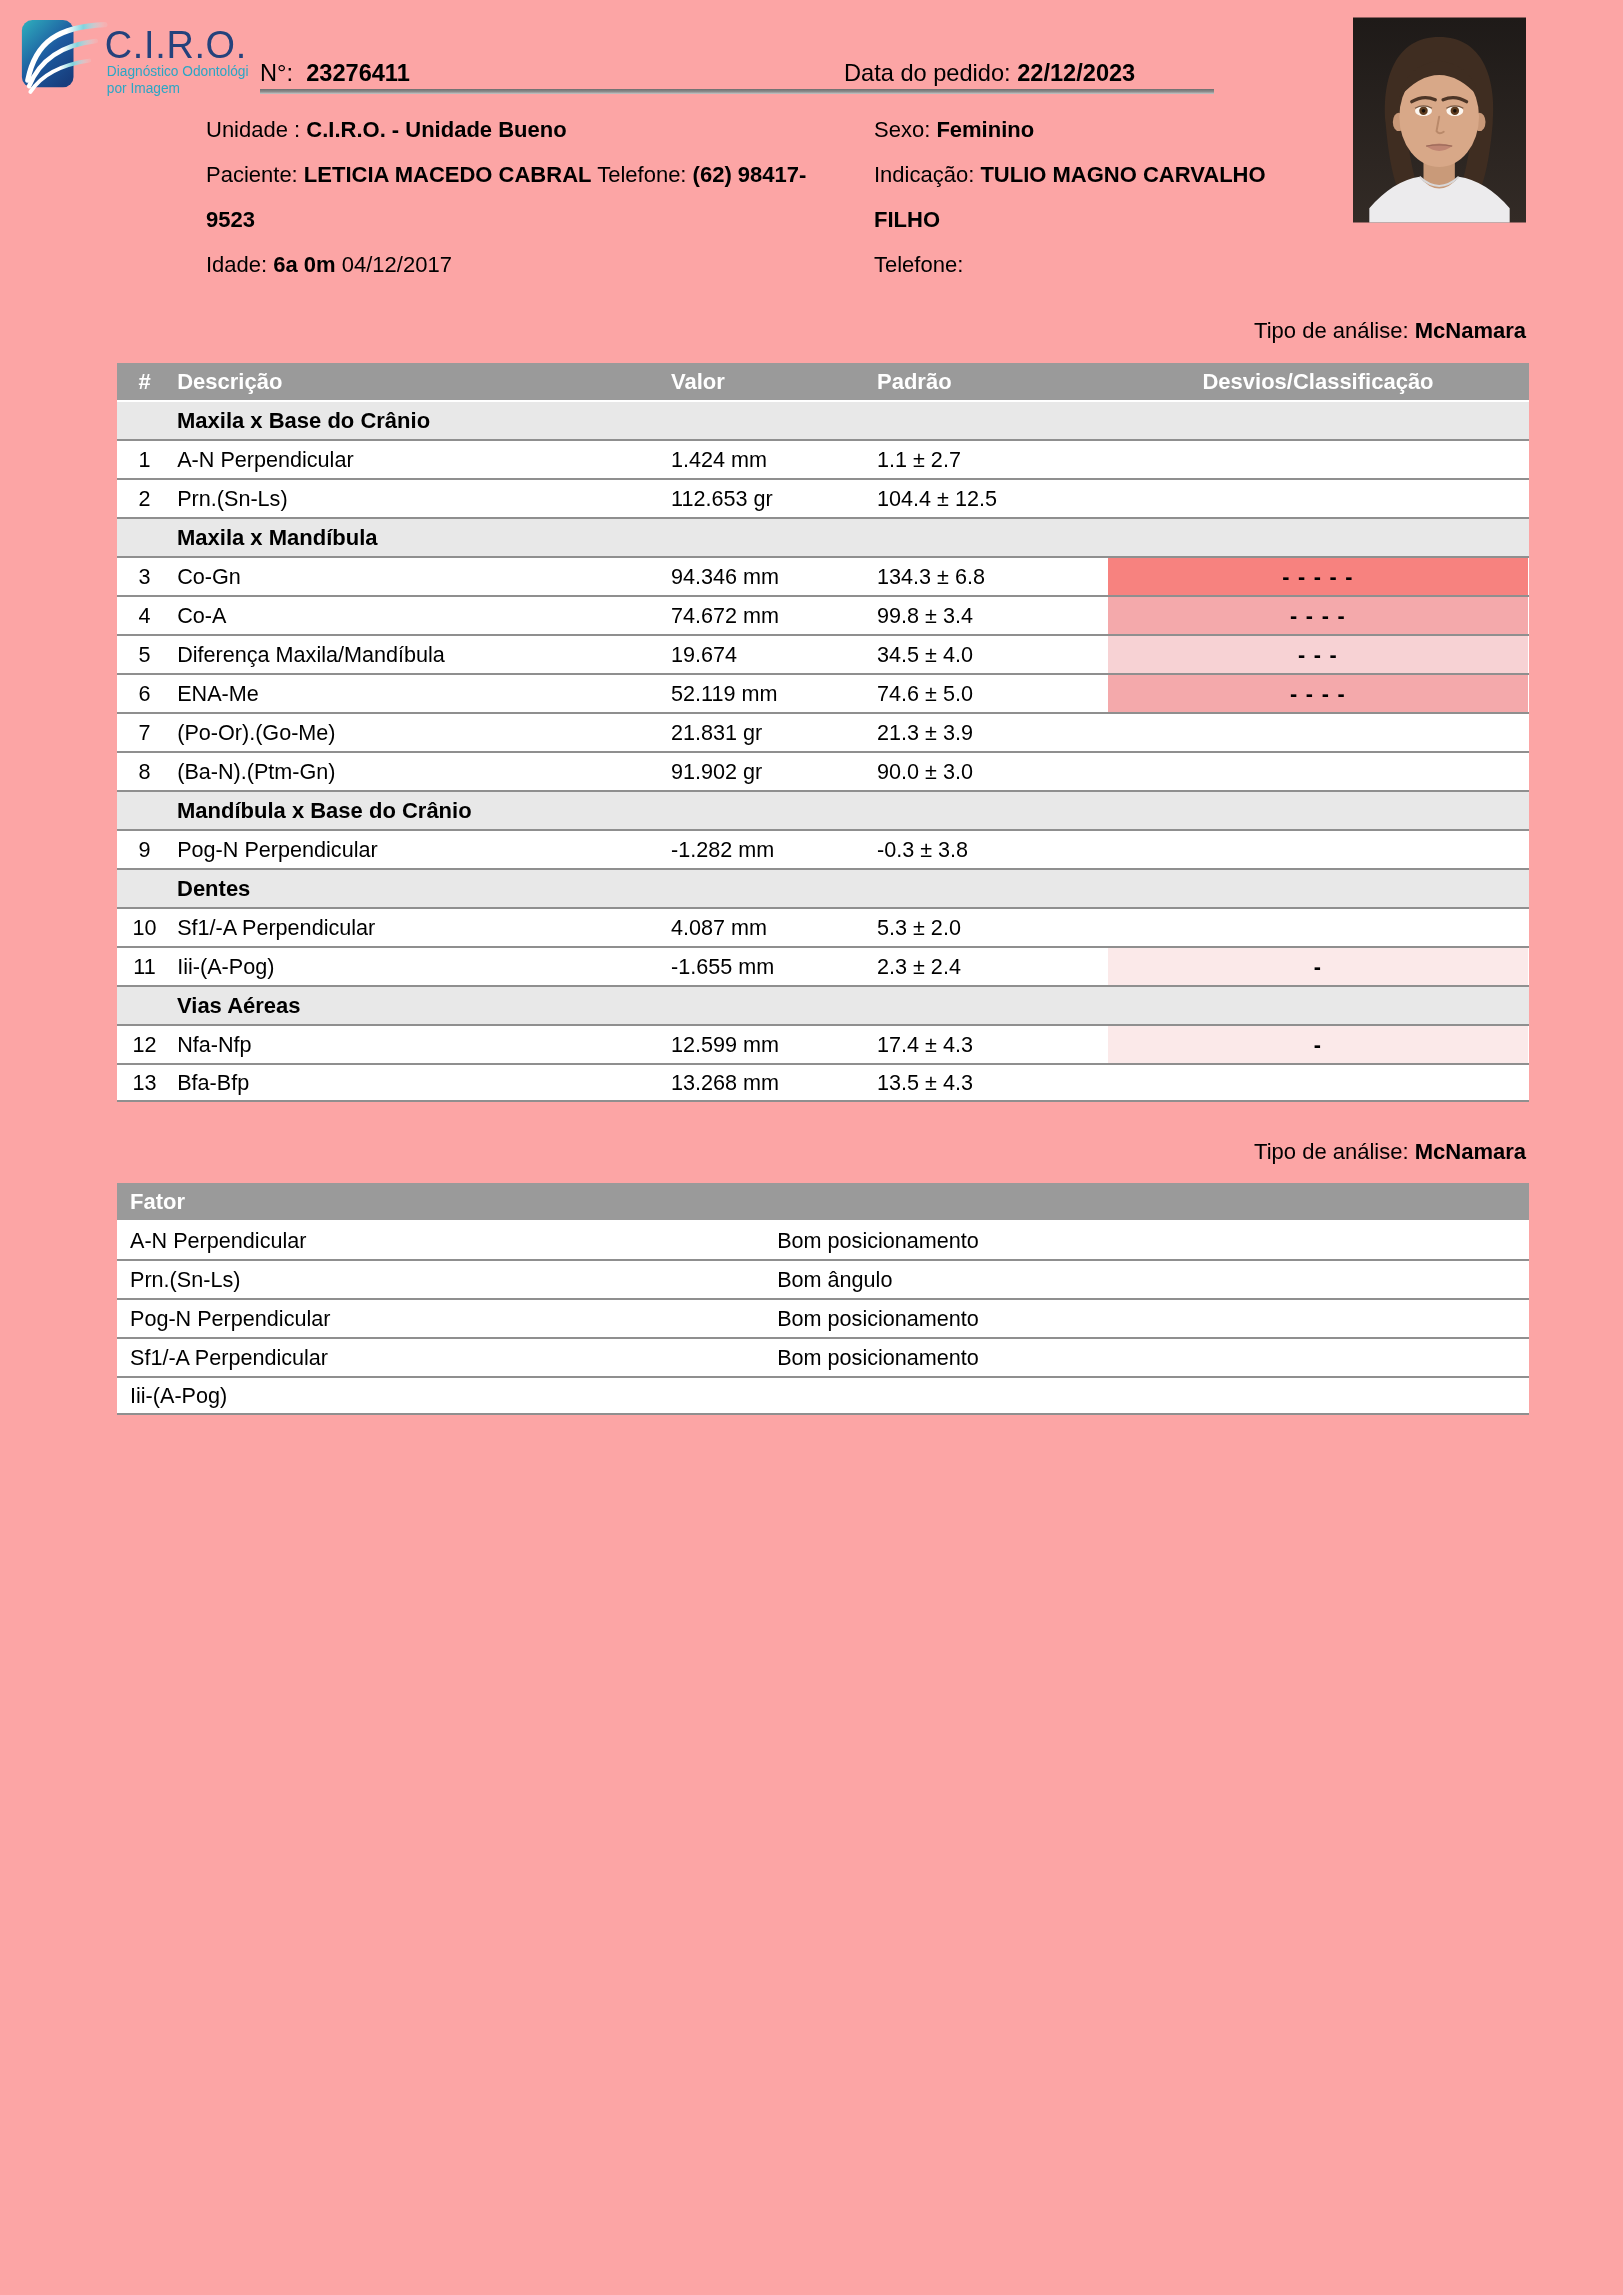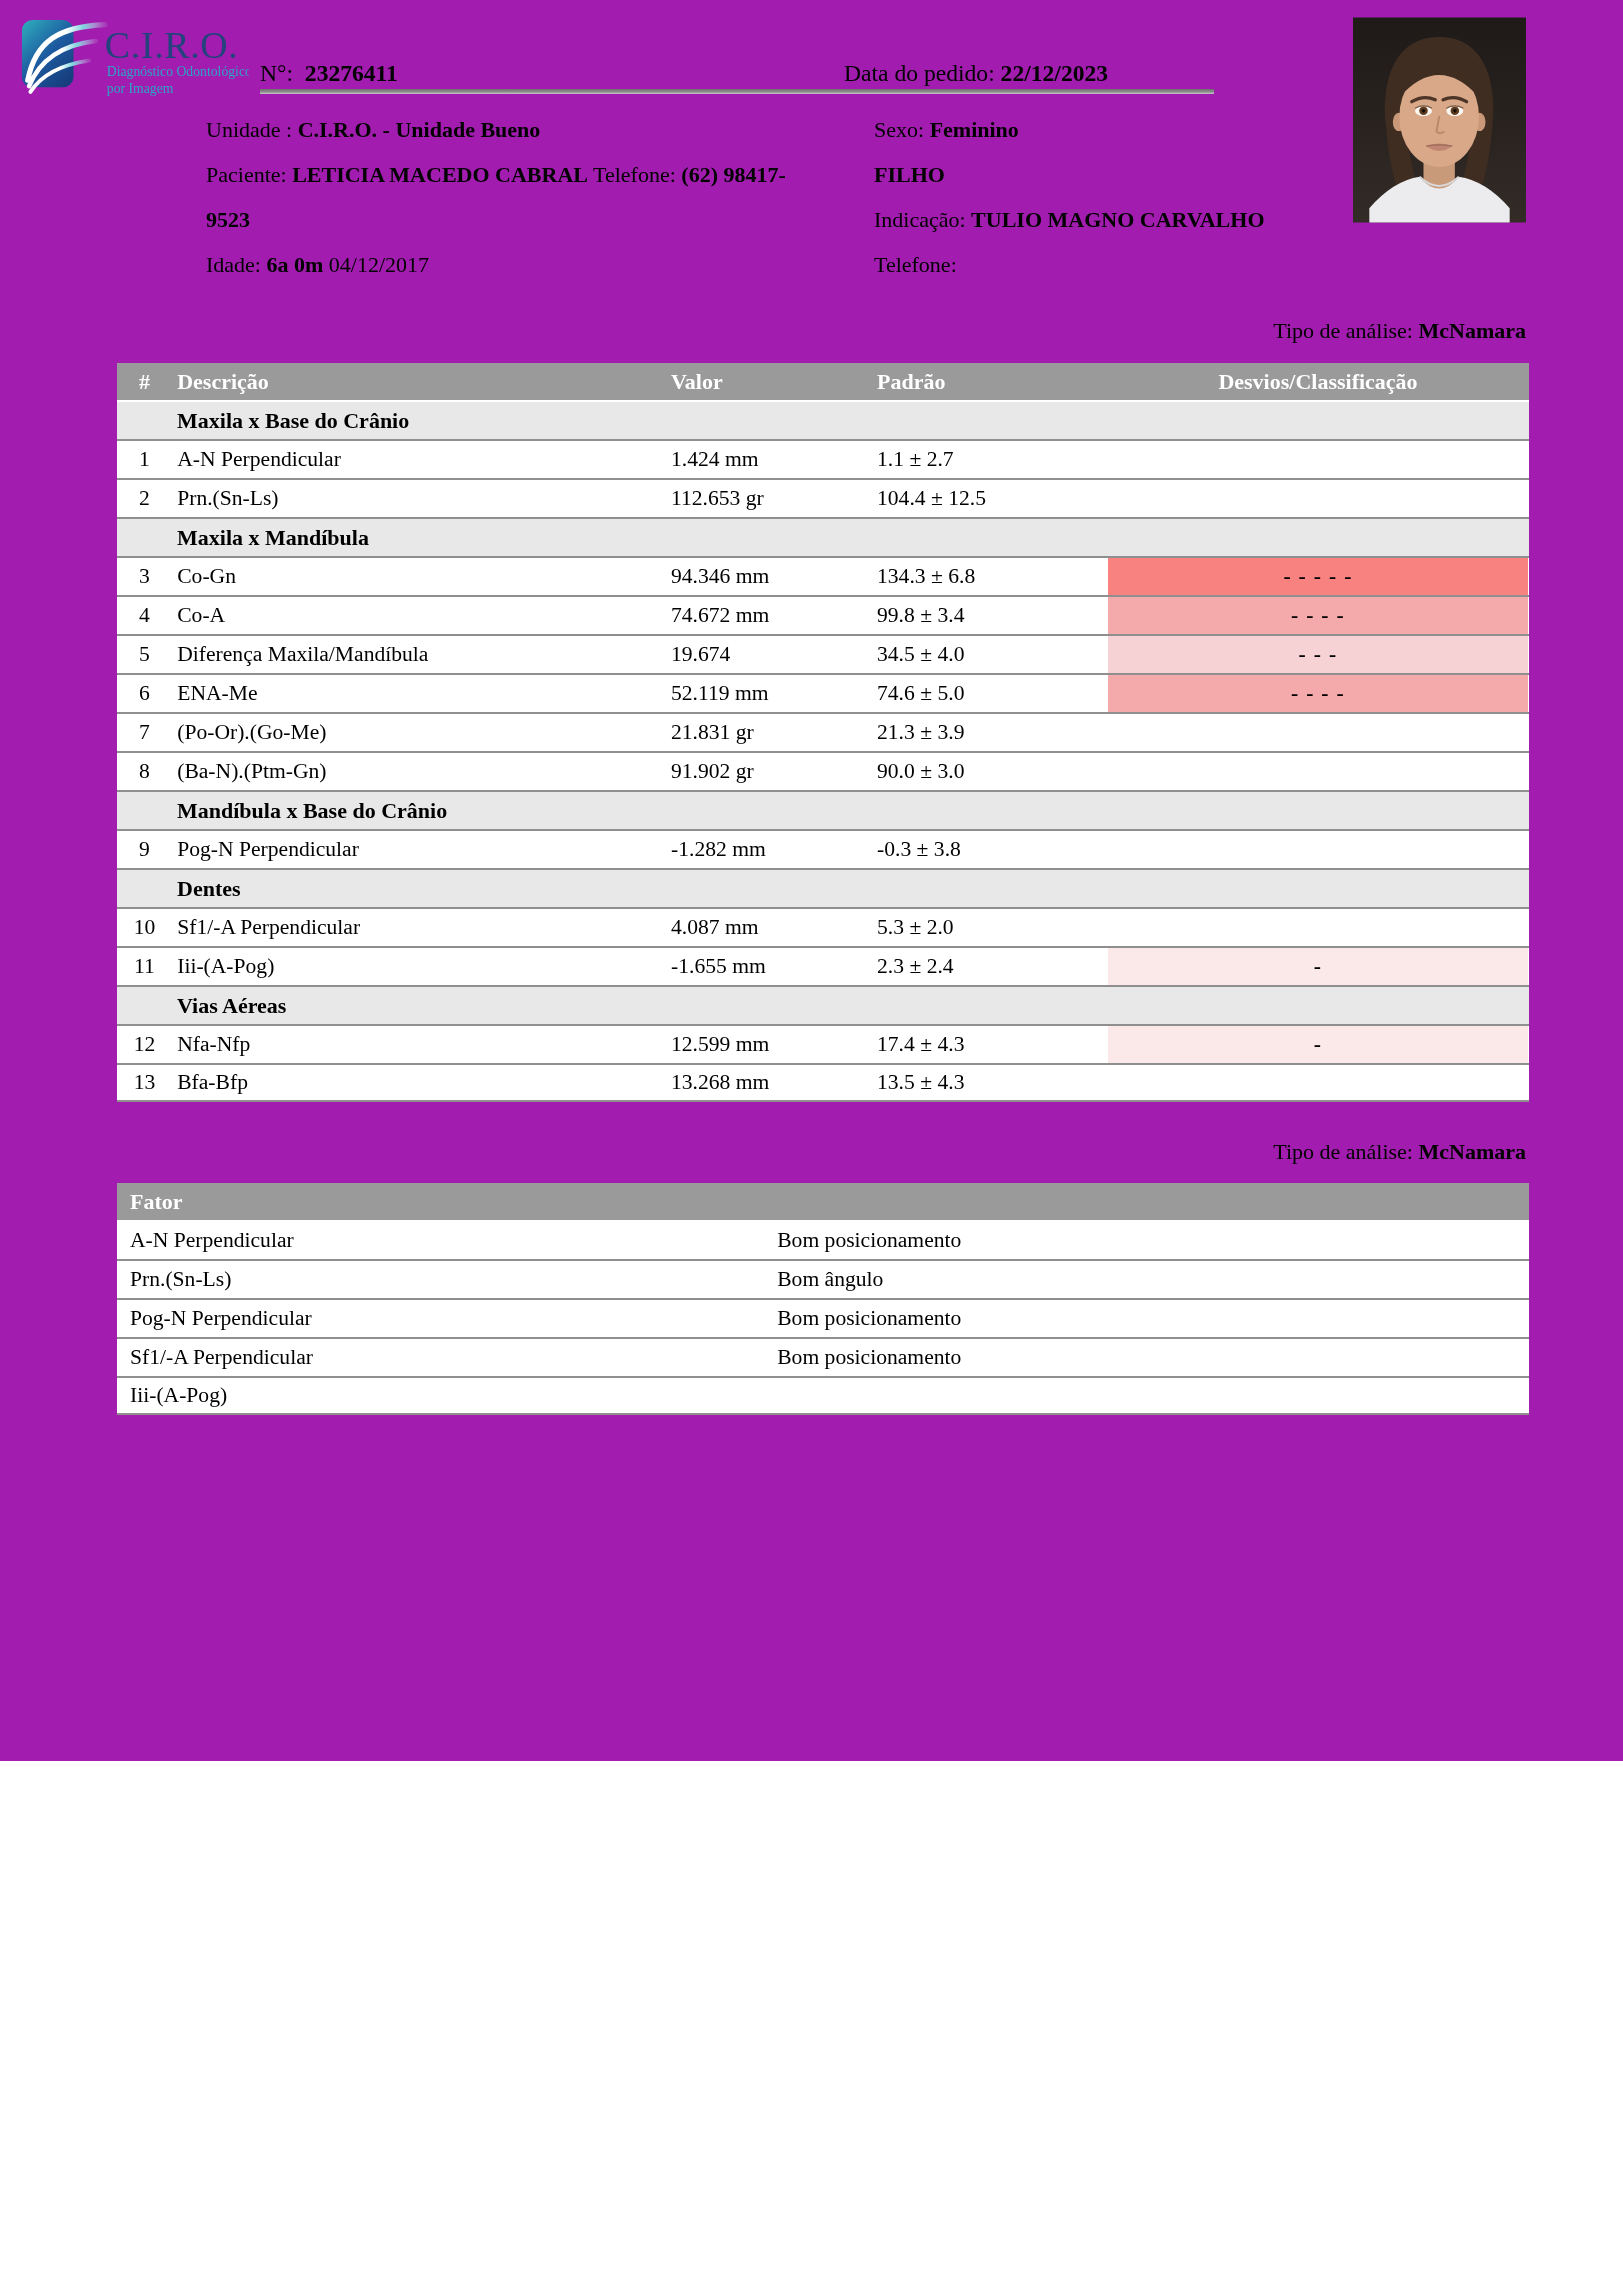--- a/index.html
+++ b/index.html
@@ -1,17 +1,17 @@
 <!DOCTYPE html>
 <html style="font-size:10.5px"><head>
 <meta charset="utf-8">
 <style>
   html,body{margin:0;padding:0;background:#fff;}
-  .page{position:relative;width:1623px;height:1761px;background:#a21caf;overflow:hidden;
-        font-family:Liberation Serif, serif;color:#000;}
+  .page{position:relative;width:1623px;height:2295px;background:#fca5a5;overflow:hidden;
+        font-family:Liberation Sans, sans-serif;color:#000;}
   .abs{position:absolute;}
   .b{font-weight:bold;}
 
   
   .order-line{left:260px;top:59px;font-size:23.6px;height:29px;display:flex;align-items:center;white-space:pre;}
   .date-line{left:844px;top:59px;font-size:23.6px;height:29px;display:flex;align-items:center;white-space:pre;}
   .head-rule{left:260px;top:89px;width:954px;height:4.6px;
              background:linear-gradient(180deg,#6e6e6e 0%,#8d8d8d 55%,#c7c7c7 100%);}
 
   
@@ -123,22 +123,22 @@
   </div>
 
   <div class="abs pcol pcol-left">
       <div class="pline"><span>Unidade : </span><span class="b">C.I.R.O. - Unidade Bueno</span></div>
       <div class="pline"><span>Paciente: </span><span class="b">LETICIA MACEDO CABRAL</span><span> Telefone: </span><span class="b">(62) 98417-</span></div>
       <div class="pline"><span class="b">9523</span></div>
       <div class="pline"><span>Idade: </span><span class="b">6a 0m</span><span> 04/12/2017</span></div>
     </div>
   <div class="abs pcol pcol-right">
       <div class="pline"><span>Sexo: </span><span class="b">Feminino</span></div>
+      <div class="pline"><span>Indicação: </span><span class="b">TULIO MAGNO CARVALHO</span></div>
       <div class="pline"><span class="b">FILHO</span></div>
-      <div class="pline"><span>Indicação: </span><span class="b">TULIO MAGNO CARVALHO</span></div>
       <div class="pline"><span>Telefone:</span></div>
     </div>
 
   <div class="abs analysis-line analysis-top"><span>Tipo de análise: </span><span class="b">McNamara</span></div>
 
   <div class="abs tbl tbl1">
     <div class="thead">
       <div class="c-num">#</div>
       <div class="c-desc">Descrição</div>
       <div class="c-val">Valor</div>

